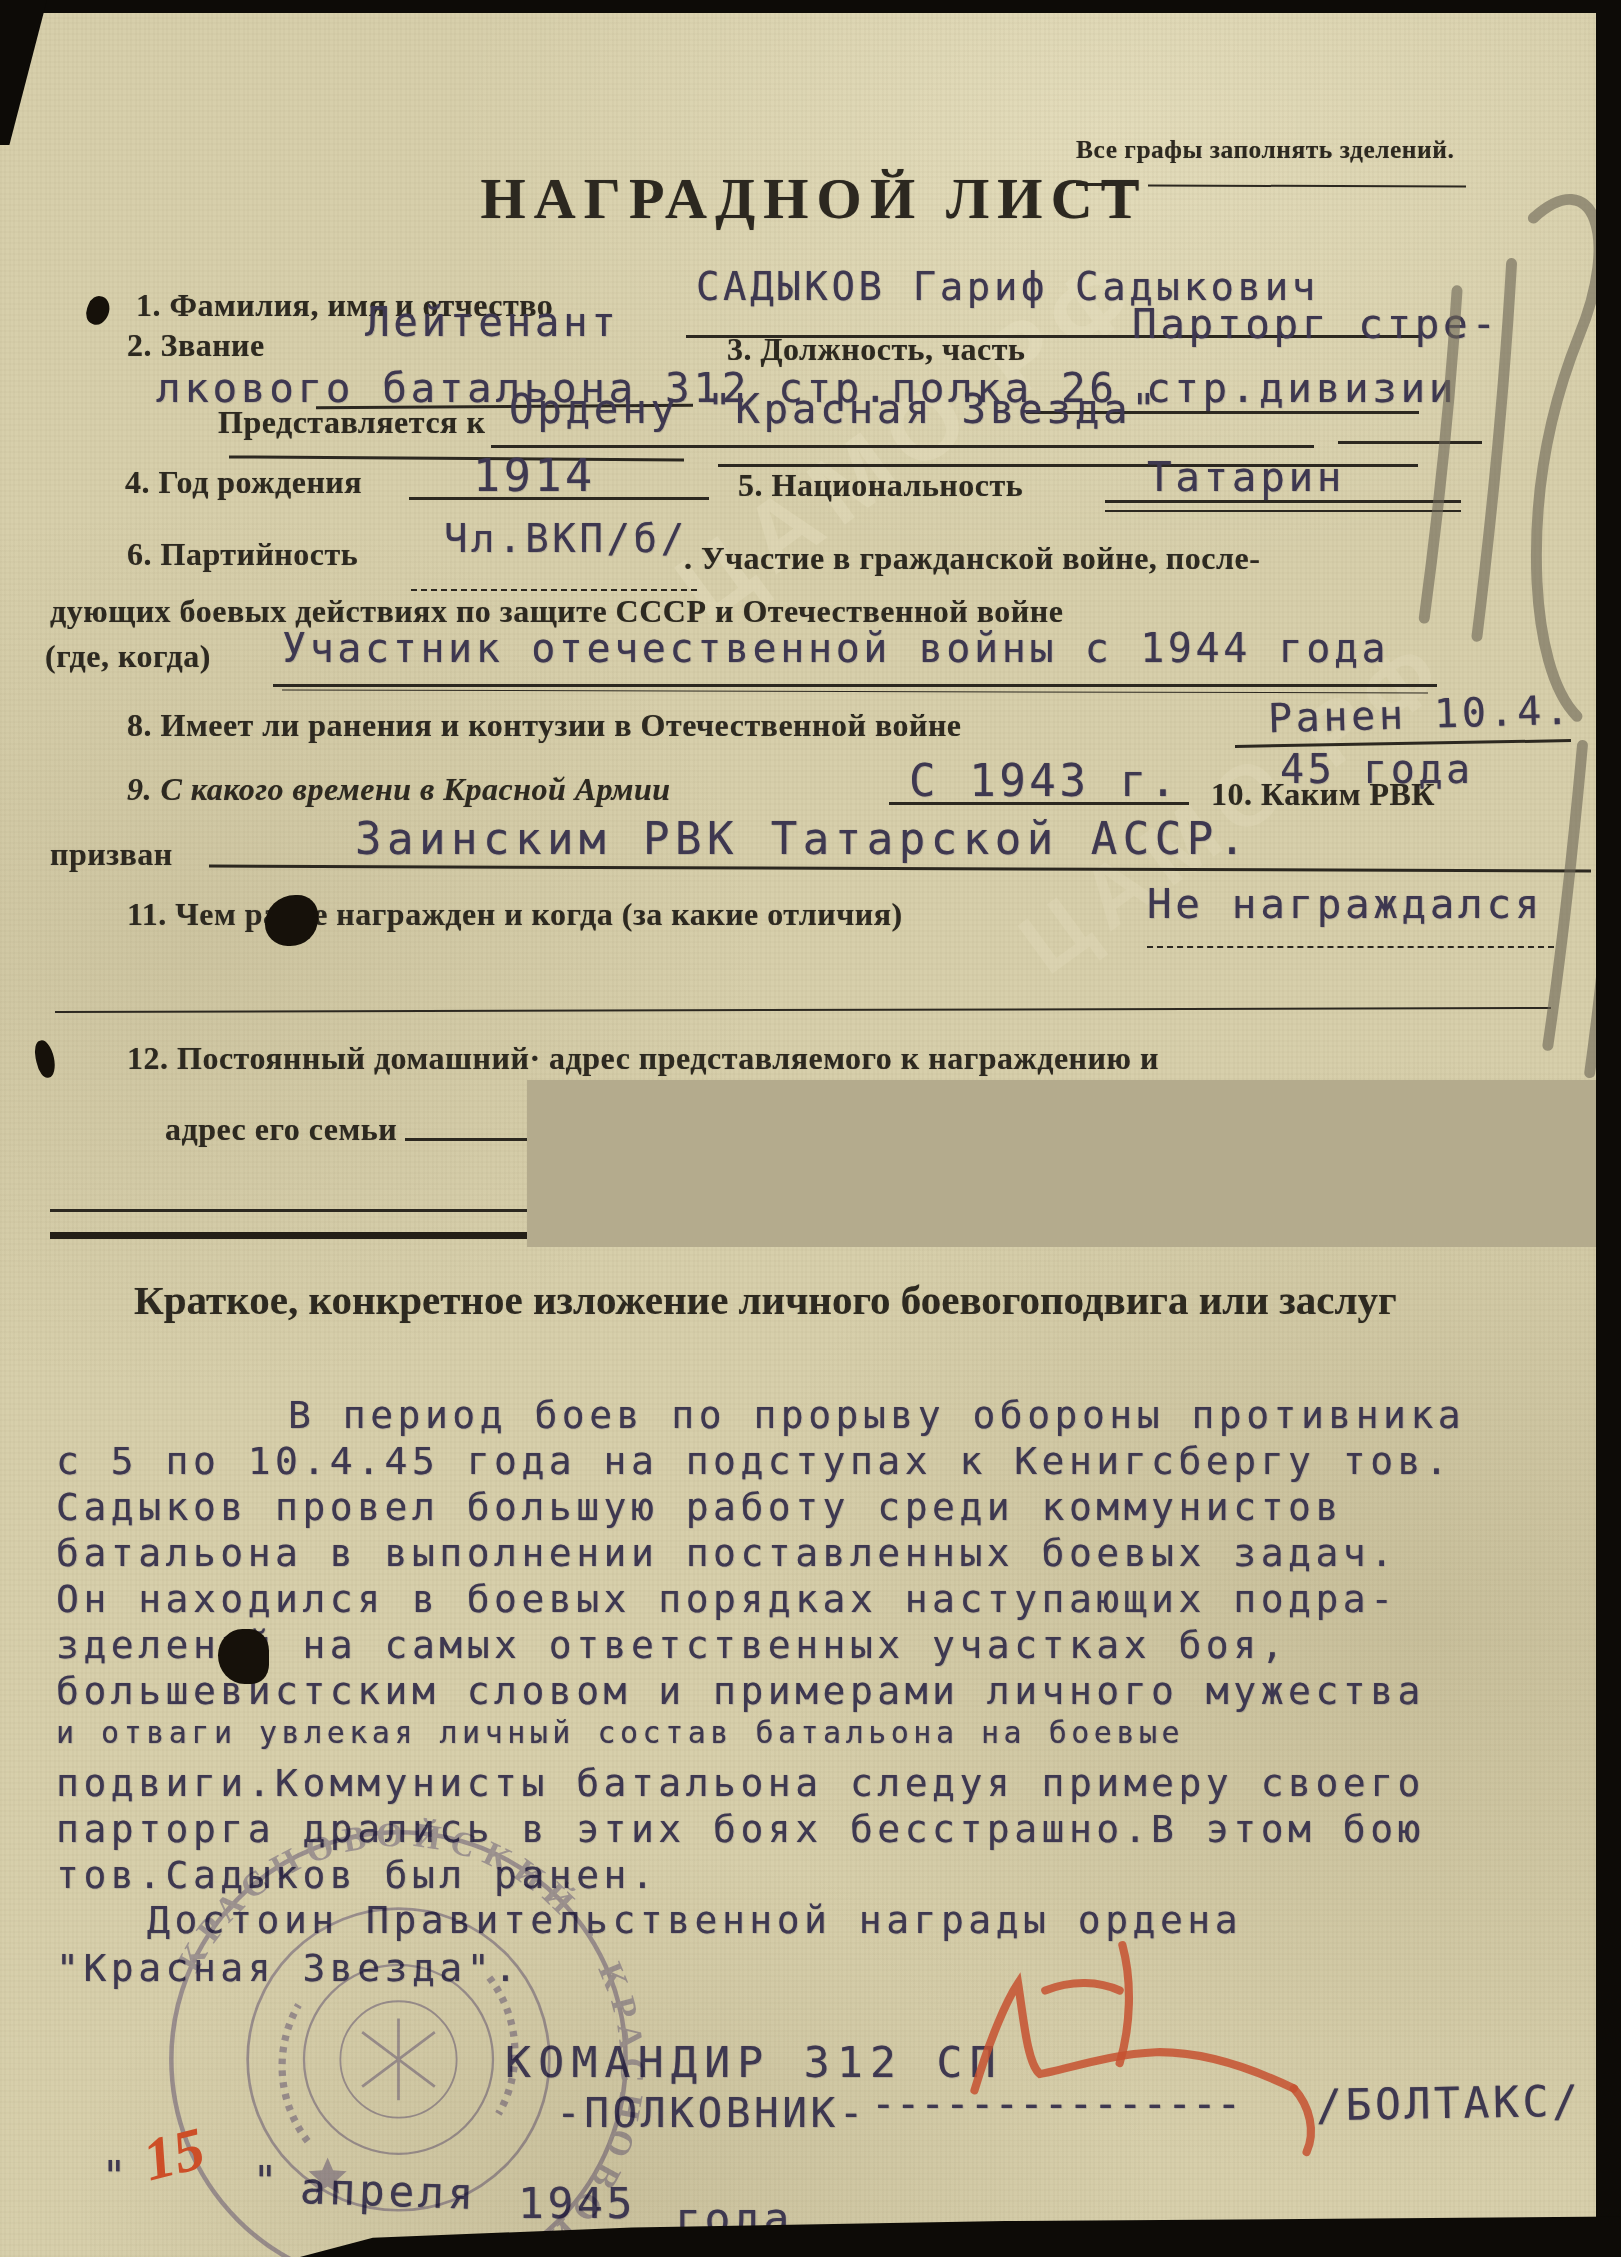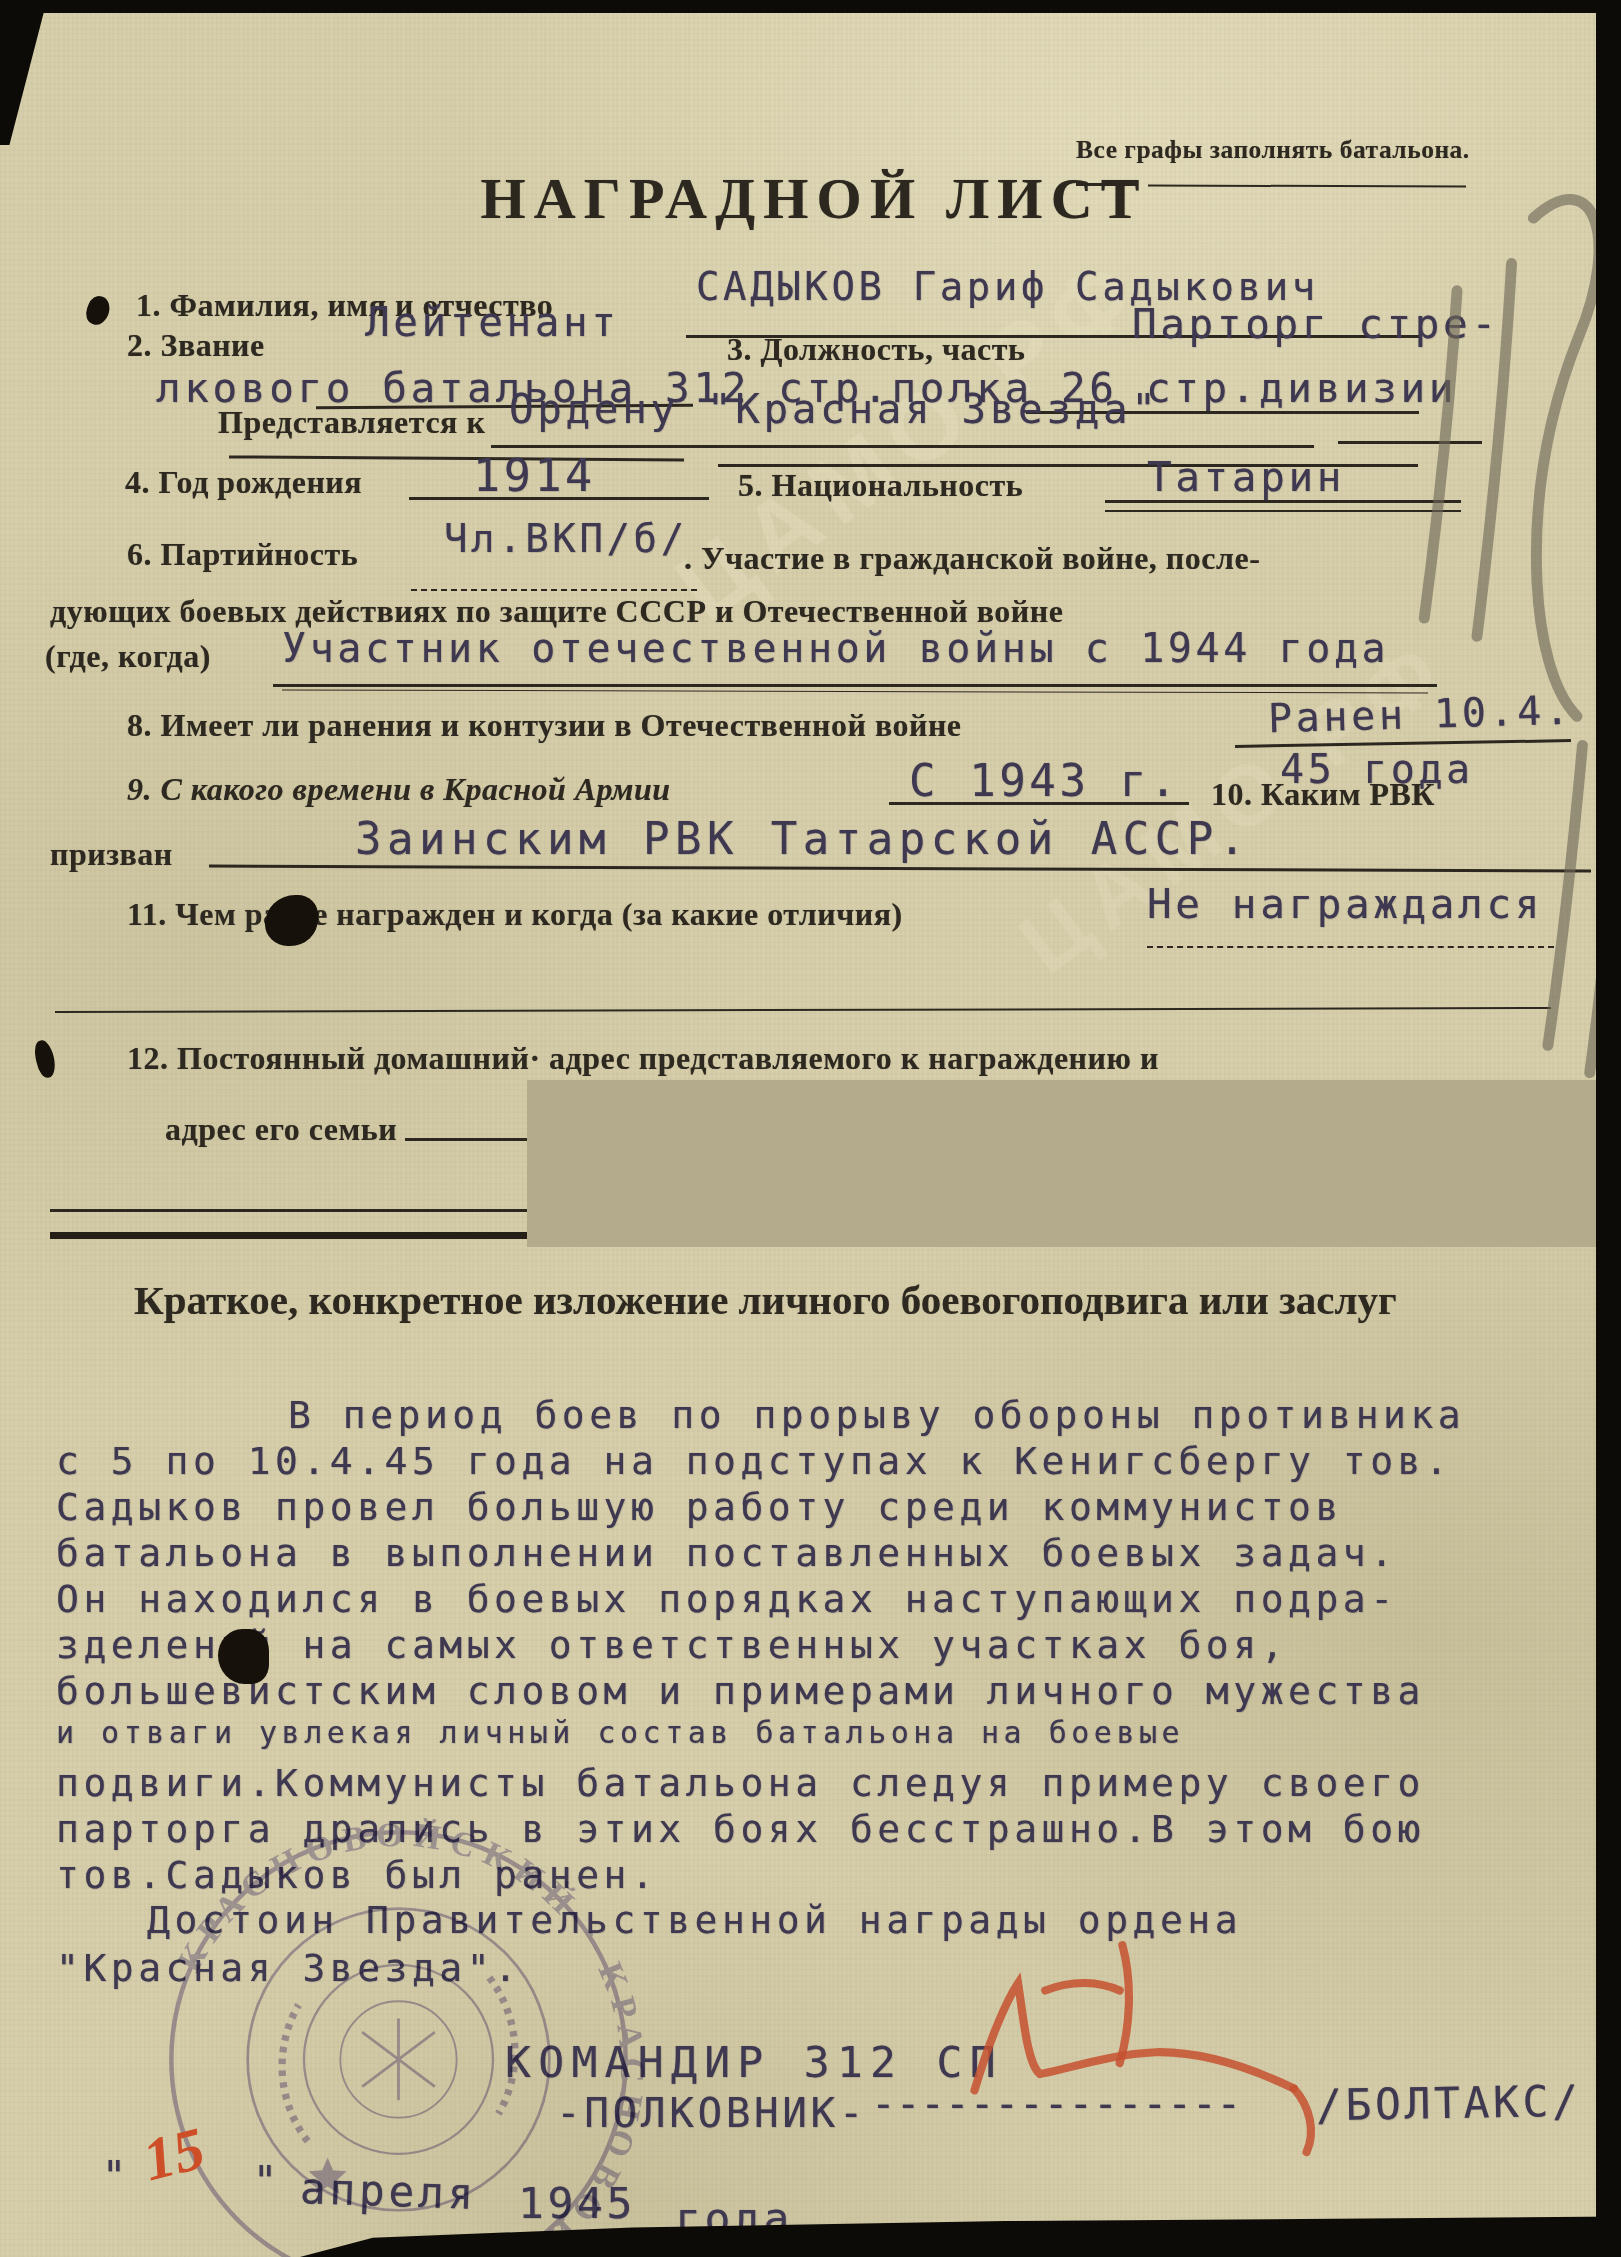--- a/index.html
+++ b/index.html
@@ -26,21 +26,21 @@
   .bodyline{height:46px;white-space:nowrap;}
 </style>
 </head>
 <body>
 
 <div id="page">
 
   <div class="abs wm" style="left:636px;top:382px;font-size:95px;transform:rotate(-36deg);">ЦАМО РФ</div>
   <div class="abs wm" style="left:982px;top:755px;font-size:86px;transform:rotate(-36deg);opacity:.25;">ЦАМО РФ</div>
 
-  <div class="abs lbl" style="left:1076px;top:135px;font-size:25.5px;">Все  графы заполнять батальона.</div>
+  <div class="abs lbl" style="left:1076px;top:135px;font-size:25.5px;">Все  графы заполнять зделений.</div>
   <div class="abs rule" style="left:1076px;top:183px;width:60px;"></div>
   <div class="abs rule" style="left:1148px;top:185px;width:318px;border-bottom-width:2.7px;transform:rotate(.2deg);"></div>
 
   <div class="abs" style="left:455px;top:165px;width:718px;text-align:center;font-size:58px;font-weight:bold;
               letter-spacing:8.2px;color:#2c2820;text-shadow:0 0 0.9px rgba(44,40,32,.5);z-index:20;">НАГРАДНОЙ  ЛИСТ</div>
 
   <svg class="abs" style="left:1355px;top:109px;z-index:25;" width="264" height="1000" viewBox="0 0 290 1100">
     <title>113</title>
     <g fill="none" stroke="#6e6857" stroke-opacity=".62" stroke-width="12" stroke-linecap="round">
       <path d="M112,200 C104,330 92,440 76,560"></path>

